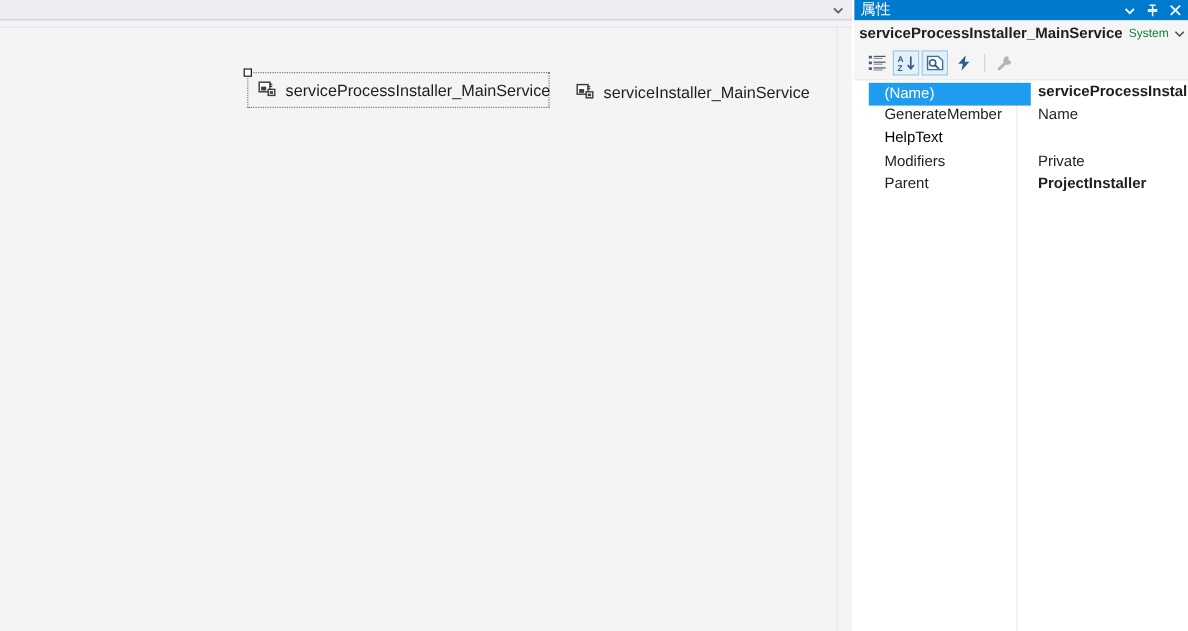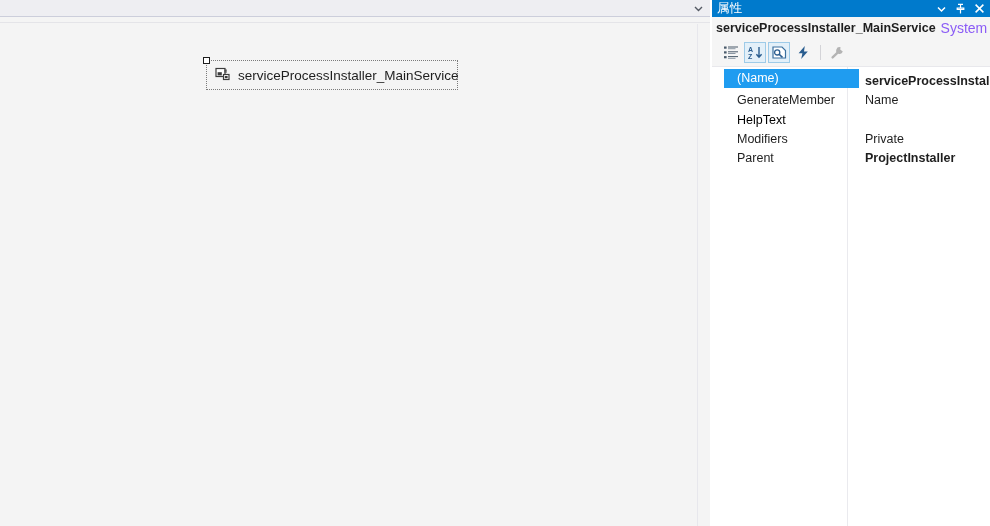--- a/index.html
+++ b/index.html
@@ -165,22 +165,22 @@
     overflow: hidden;
   }
   #prop-object-name {
     font-size: 12.5px;
     font-weight: bold;
     color: #1e1e1e;
     white-space: nowrap;
     font-family: "Liberation Sans", sans-serif;
   }
   #prop-object-type {
-    font-size: 14px;
-    color: #8b5cf6;
+    font-size: 10px;
+    color: #15803d;
     white-space: nowrap;
     margin-left: 5px;
     font-family: "Liberation Sans", sans-serif;
   }
   #prop-object-chevron {
     margin-left: 4px;
     width: 10px; height: 8px;
   }
   #prop-object-chevron svg { display: block; }
 
@@ -220,21 +220,21 @@
     width: 278px; height: 460px;
     background: #ffffff;
     border-top: 1px solid #e8e8ec;
     box-sizing: border-box;
     overflow: hidden;
   }
   .prop-row {
     position: relative;
     height: 19.2px;
     display: flex;
-    align-items: flex-end;
+    align-items: flex-start;
     box-sizing: border-box;
     padding-left: 12px;
   }
   .prop-name {
     width: 135px;
     flex: 0 0 135px;
     font-size: 12.5px;
     color: #1e1e1e;
     padding-left: 13px;
     box-sizing: border-box;
@@ -307,20 +307,33 @@
             <rect x="2.6" y="5.2" width="4.2" height="3.2" fill="#3c3c3c"></rect>
             <rect x="8.5" y="7.5" width="5.5" height="5" fill="#ffffff" stroke="#3c3c3c" stroke-width="1.2"></rect>
             <rect x="9.8" y="9" width="2.8" height="2.2" fill="#3c3c3c"></rect>
             <rect x="9.3" y="2.6" width="2.6" height="1.1" fill="#3c3c3c"></rect>
             <rect x="9.3" y="4.4" width="2.6" height="1.1" fill="#3c3c3c"></rect>
           </svg>
         </span>
         <span class="comp-label">serviceProcessInstaller_MainService</span>
       </div>
 
+      <div class="comp-item" id="comp-2">
+        <span class="comp-icon">
+          <svg width="16" height="16" viewBox="0 0 16 16">
+            <rect x="1" y="1.5" width="9" height="8" fill="#ffffff" stroke="#3c3c3c" stroke-width="1.2"></rect>
+            <rect x="2.6" y="5.2" width="4.2" height="3.2" fill="#3c3c3c"></rect>
+            <rect x="8.5" y="7.5" width="5.5" height="5" fill="#ffffff" stroke="#3c3c3c" stroke-width="1.2"></rect>
+            <rect x="9.8" y="9" width="2.8" height="2.2" fill="#3c3c3c"></rect>
+            <rect x="9.3" y="2.6" width="2.6" height="1.1" fill="#3c3c3c"></rect>
+            <rect x="9.3" y="4.4" width="2.6" height="1.1" fill="#3c3c3c"></rect>
+          </svg>
+        </span>
+        <span class="comp-label">serviceInstaller_MainService</span>
+      </div>
 
     </div>
 
     <div id="designer-vscroll"></div>
   </div>
 
   <div id="pane-splitter"></div>
 
   <div id="properties-pane">
 

